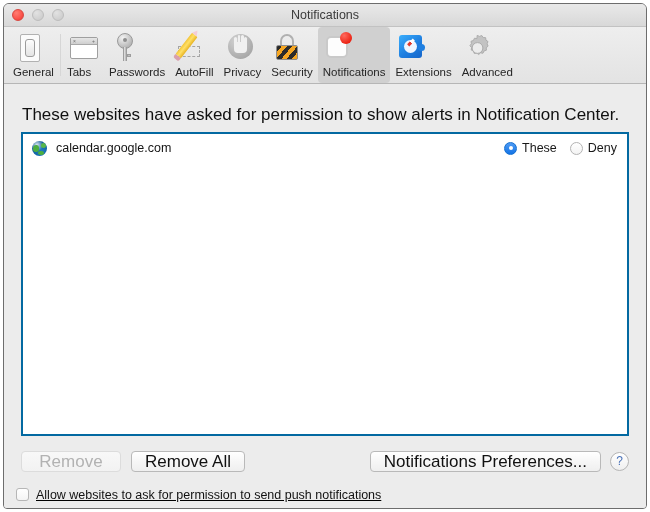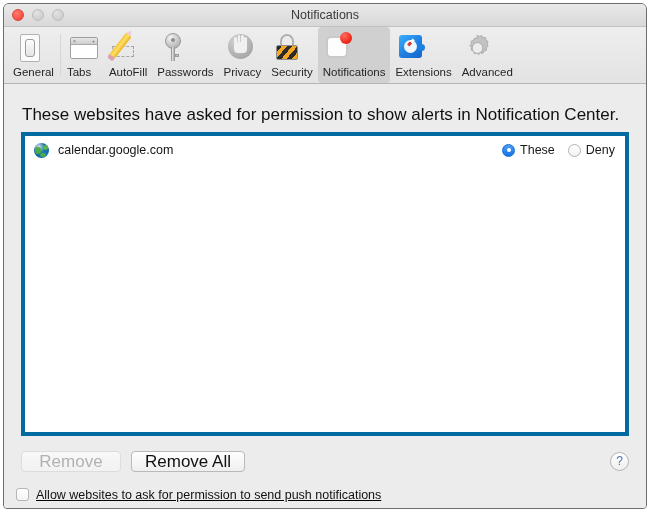--- a/index.html
+++ b/index.html
@@ -368,21 +368,21 @@
   }
 
   
   .listbox {
     position: absolute;
     left: 17px;
     top: 48px;
     width: 608px;
     height: 304px;
     background: #ffffff;
-    border: 4px solid #0369a1;
+    border: 2px solid #0369a1;
     box-sizing: border-box;
     overflow: hidden;
   }
   .list-row {
     display: flex;
     align-items: center;
     height: 28px;
     padding: 0 9px 0 9px;
     box-sizing: border-box;
   }
@@ -570,37 +570,37 @@
               <span>×</span>
               <span>+</span>
             </div>
           </div>
       </div>
       <div class="tb-label">Tabs</div>
     </div>
 
     <div class="tb-item">
       <div class="tb-icon">
-        <div class="ic-autofill">
-            <div class="dash"></div>
-            <div class="pencil"></div>
-          </div>
-      </div>
-      <div class="tb-label">AutoFill</div>
-    </div>
-
-    <div class="tb-item">
-      <div class="tb-icon">
         <div class="ic-key">
             <div class="head"></div>
             <div class="shaft"></div>
             <div class="tooth"></div>
           </div>
       </div>
       <div class="tb-label">Passwords</div>
+    </div>
+
+    <div class="tb-item">
+      <div class="tb-icon">
+        <div class="ic-autofill">
+            <div class="dash"></div>
+            <div class="pencil"></div>
+          </div>
+      </div>
+      <div class="tb-label">AutoFill</div>
     </div>
 
 
     <div class="tb-item">
       <div class="tb-icon">
         <div class="ic-privacy">
           <div class="circ"></div>
           <div class="fgr f1"></div>
             <div class="fgr f2"></div>
           <div class="fgr f3"></div>
@@ -682,20 +682,21 @@
             <div class="radio-label">Deny</div>
           </div>
         </div>
       </div>
     </div>
 
     <div class="btn-row">
       <div class="btn remove disabled">Remove</div>
       <div class="btn remove-all">Remove All</div>
       <div class="spacer"></div>
+      <div class="btn prefs">Notifications Preferences...</div>
       <div class="helpbtn">?</div>
     </div>
 
     <div class="check-row">
       <div class="checkbox"></div>
       <div class="check-label">Allow websites to ask for permission to send push notifications</div>
     </div>
 
   </div>
 </div>

